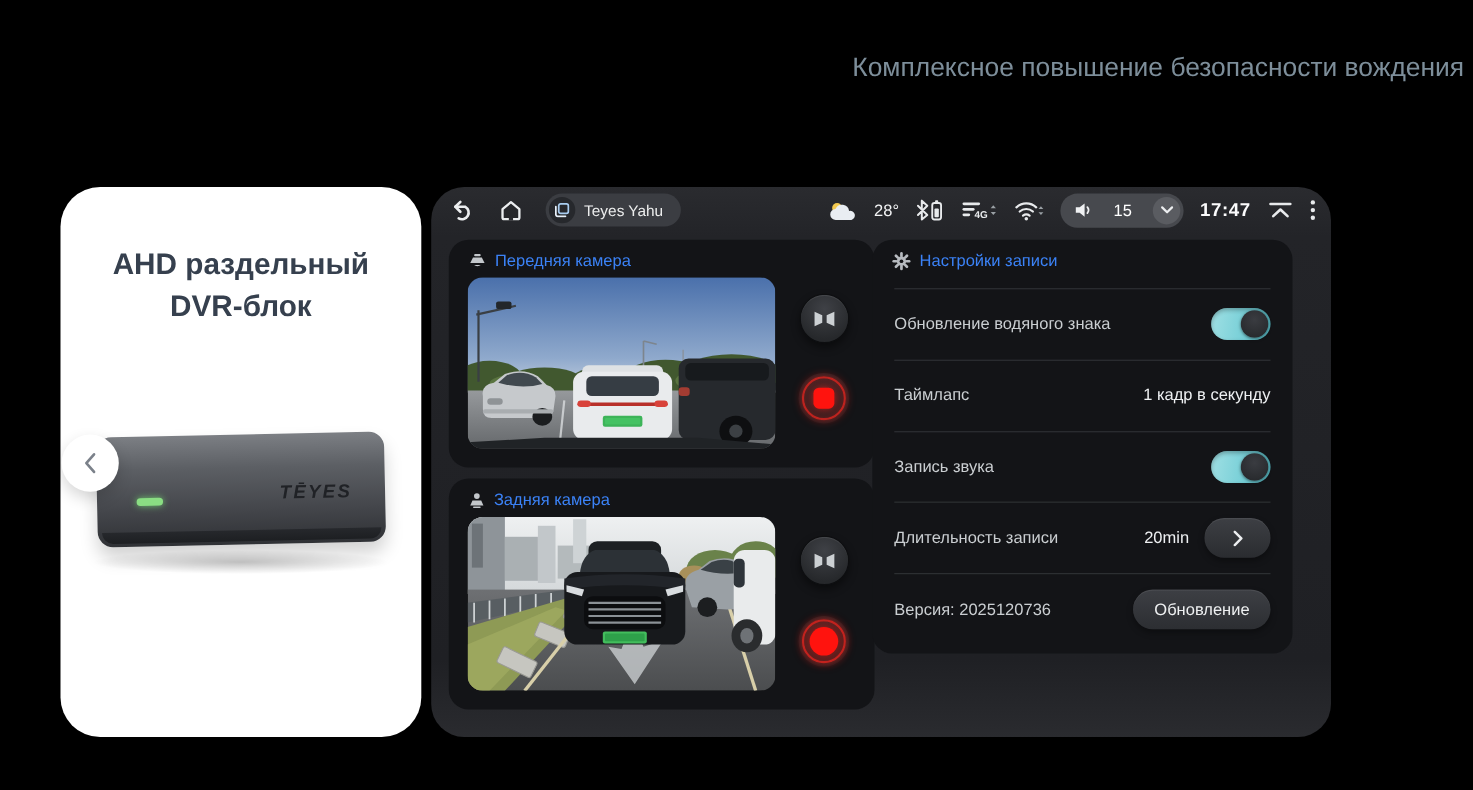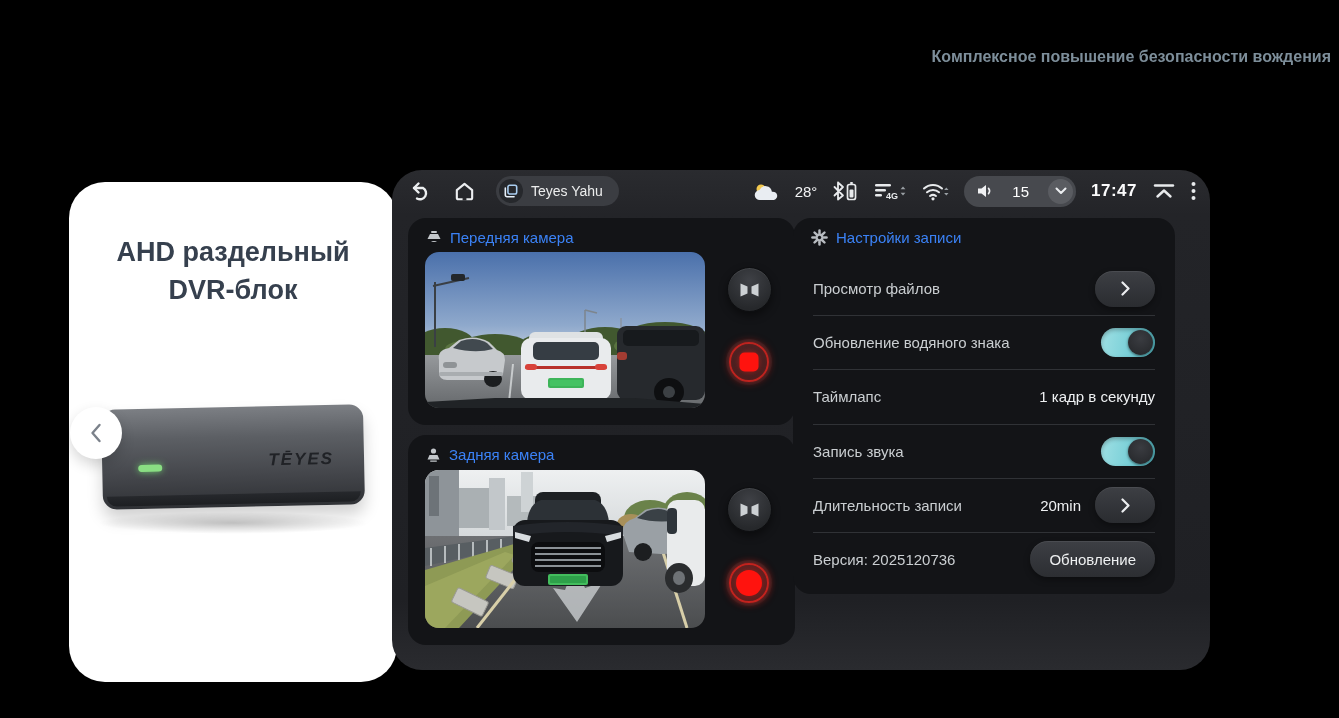--- a/index.html
+++ b/index.html
@@ -2,25 +2,25 @@
 <html><head>
 <meta charset="utf-8">
 <style>
   html,body{margin:0;padding:0;background:#000;}
   .stage{position:relative;width:1339px;height:718px;background:#000;overflow:hidden;
          font-family:"Liberation Sans","DejaVu Sans",sans-serif;-webkit-font-smoothing:antialiased;}
 
   
   .page-title{position:absolute;left:47px;top:42px;color:#fff;font-size:41px;line-height:1.13;
               font-weight:500;letter-spacing:-.5px;}
-  .page-subtitle{position:absolute;right:8px;top:48px;color:#7d8e9a;font-size:16px;font-weight:700;}
+  .page-subtitle{position:absolute;right:8px;top:48px;color:#7d8e9a;font-size:24px;font-weight:400;}
 
   
-  .product-card{position:absolute;left:69px;top:170px;width:328px;height:500px;background:#fff;
-                border-radius:36px;margin-top:12px;}
+  .product-card{position:absolute;left:55px;top:170px;width:328px;height:500px;background:#fff;
+                border-radius:36px;}
   .product-title{margin-top:52px;text-align:center;color:#36404e;font-size:27px;line-height:1.4;
                  font-weight:600;}
   .dvr-device{position:absolute;left:33px;top:225px;width:262px;height:100px;border-radius:14px;
               transform:rotate(-1.2deg);
               background:linear-gradient(180deg,#7c7f84 0%,#5c5f64 30%,#44464b 68%,#2f3135 100%);
               box-shadow:0 10px 16px rgba(0,0,0,.18);}
   .dvr-device::after{content:"";position:absolute;left:4px;right:4px;bottom:3px;height:10px;
               border-radius:0 0 11px 11px;background:linear-gradient(180deg,#26282c,#1d1f22);}
   .dvr-led{position:absolute;left:36px;top:56px;width:24px;height:7px;border-radius:4px;
            background:#8ade83;box-shadow:0 0 7px rgba(120,230,120,.8);}
@@ -423,28 +423,20 @@
               <line x1="5.5" y1="12.5" x2="3.7" y2="14.3"></line>
           </g>
           <circle cx="9" cy="9" r="4.5" fill="#b7bbc0"></circle>
           <circle cx="9" cy="9" r="1.8" fill="#131417"></circle>
         </svg>
         <span>Настройки записи</span>
       </div>
 
       <div class="settings-rows">
 
-        <div class="s-row">
-          <span class="s-label">Просмотр файлов</span>
-          <button class="pill-btn">
-            <svg width="9" height="15" viewBox="0 0 9 15">
-              <path d="M1.5 1.5 L7.5 7.5 L1.5 13.5" fill="none" stroke="#eceef0" stroke-width="2.2" stroke-linecap="round" stroke-linejoin="round"></path>
-            </svg>
-          </button>
-        </div>
         <div class="s-div"></div>
 
         <div class="s-row">
           <span class="s-label">Обновление водяного знака</span>
           <button class="toggle"></button>
         </div>
         <div class="s-div"></div>
 
         <div class="s-row">
           <span class="s-label">Таймлапс</span>

